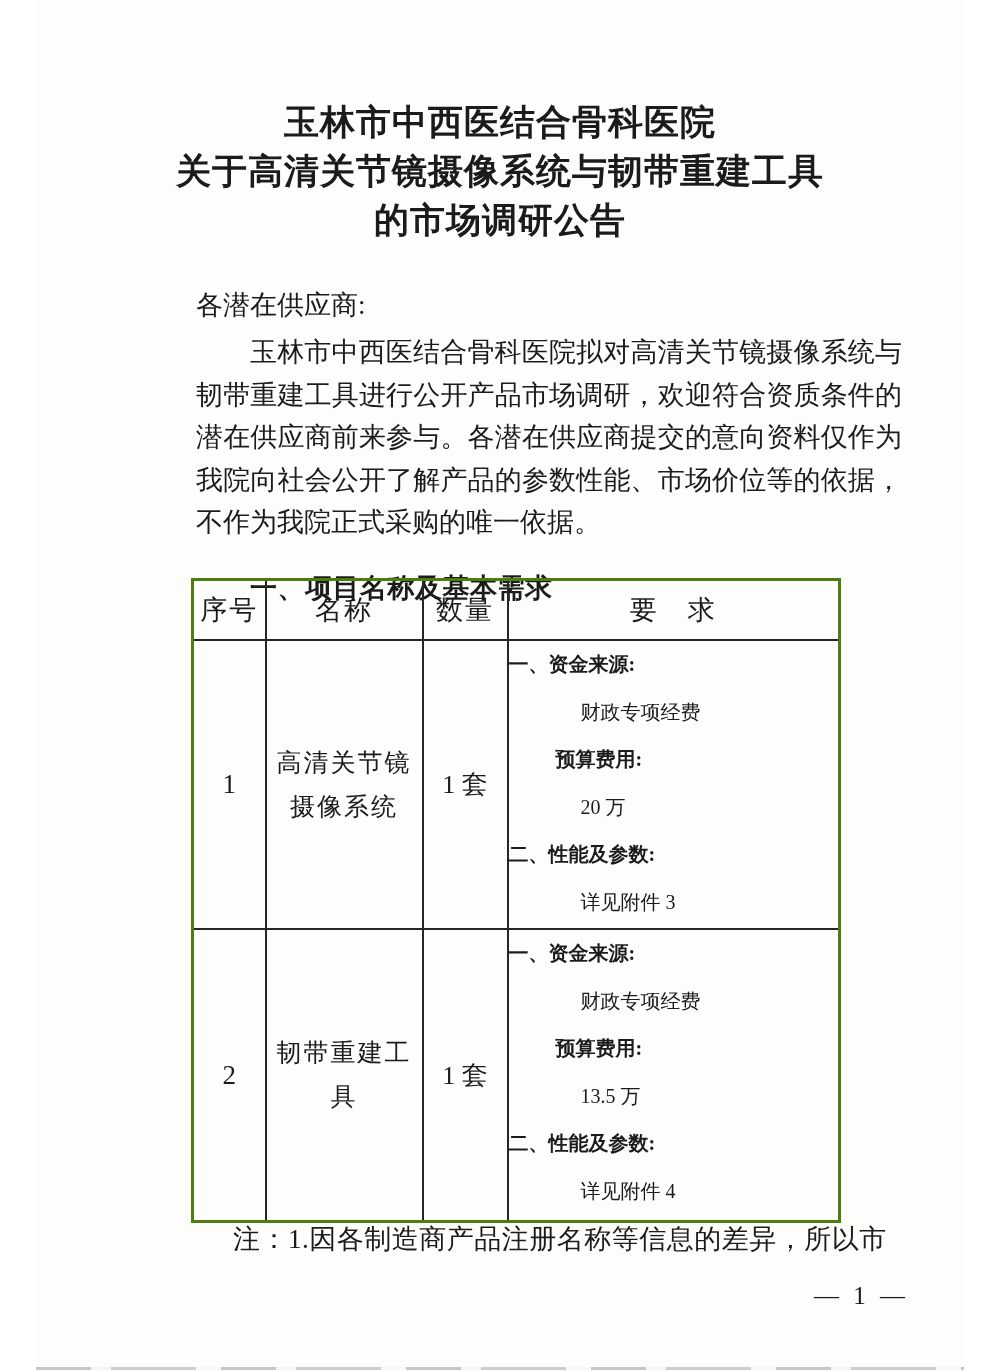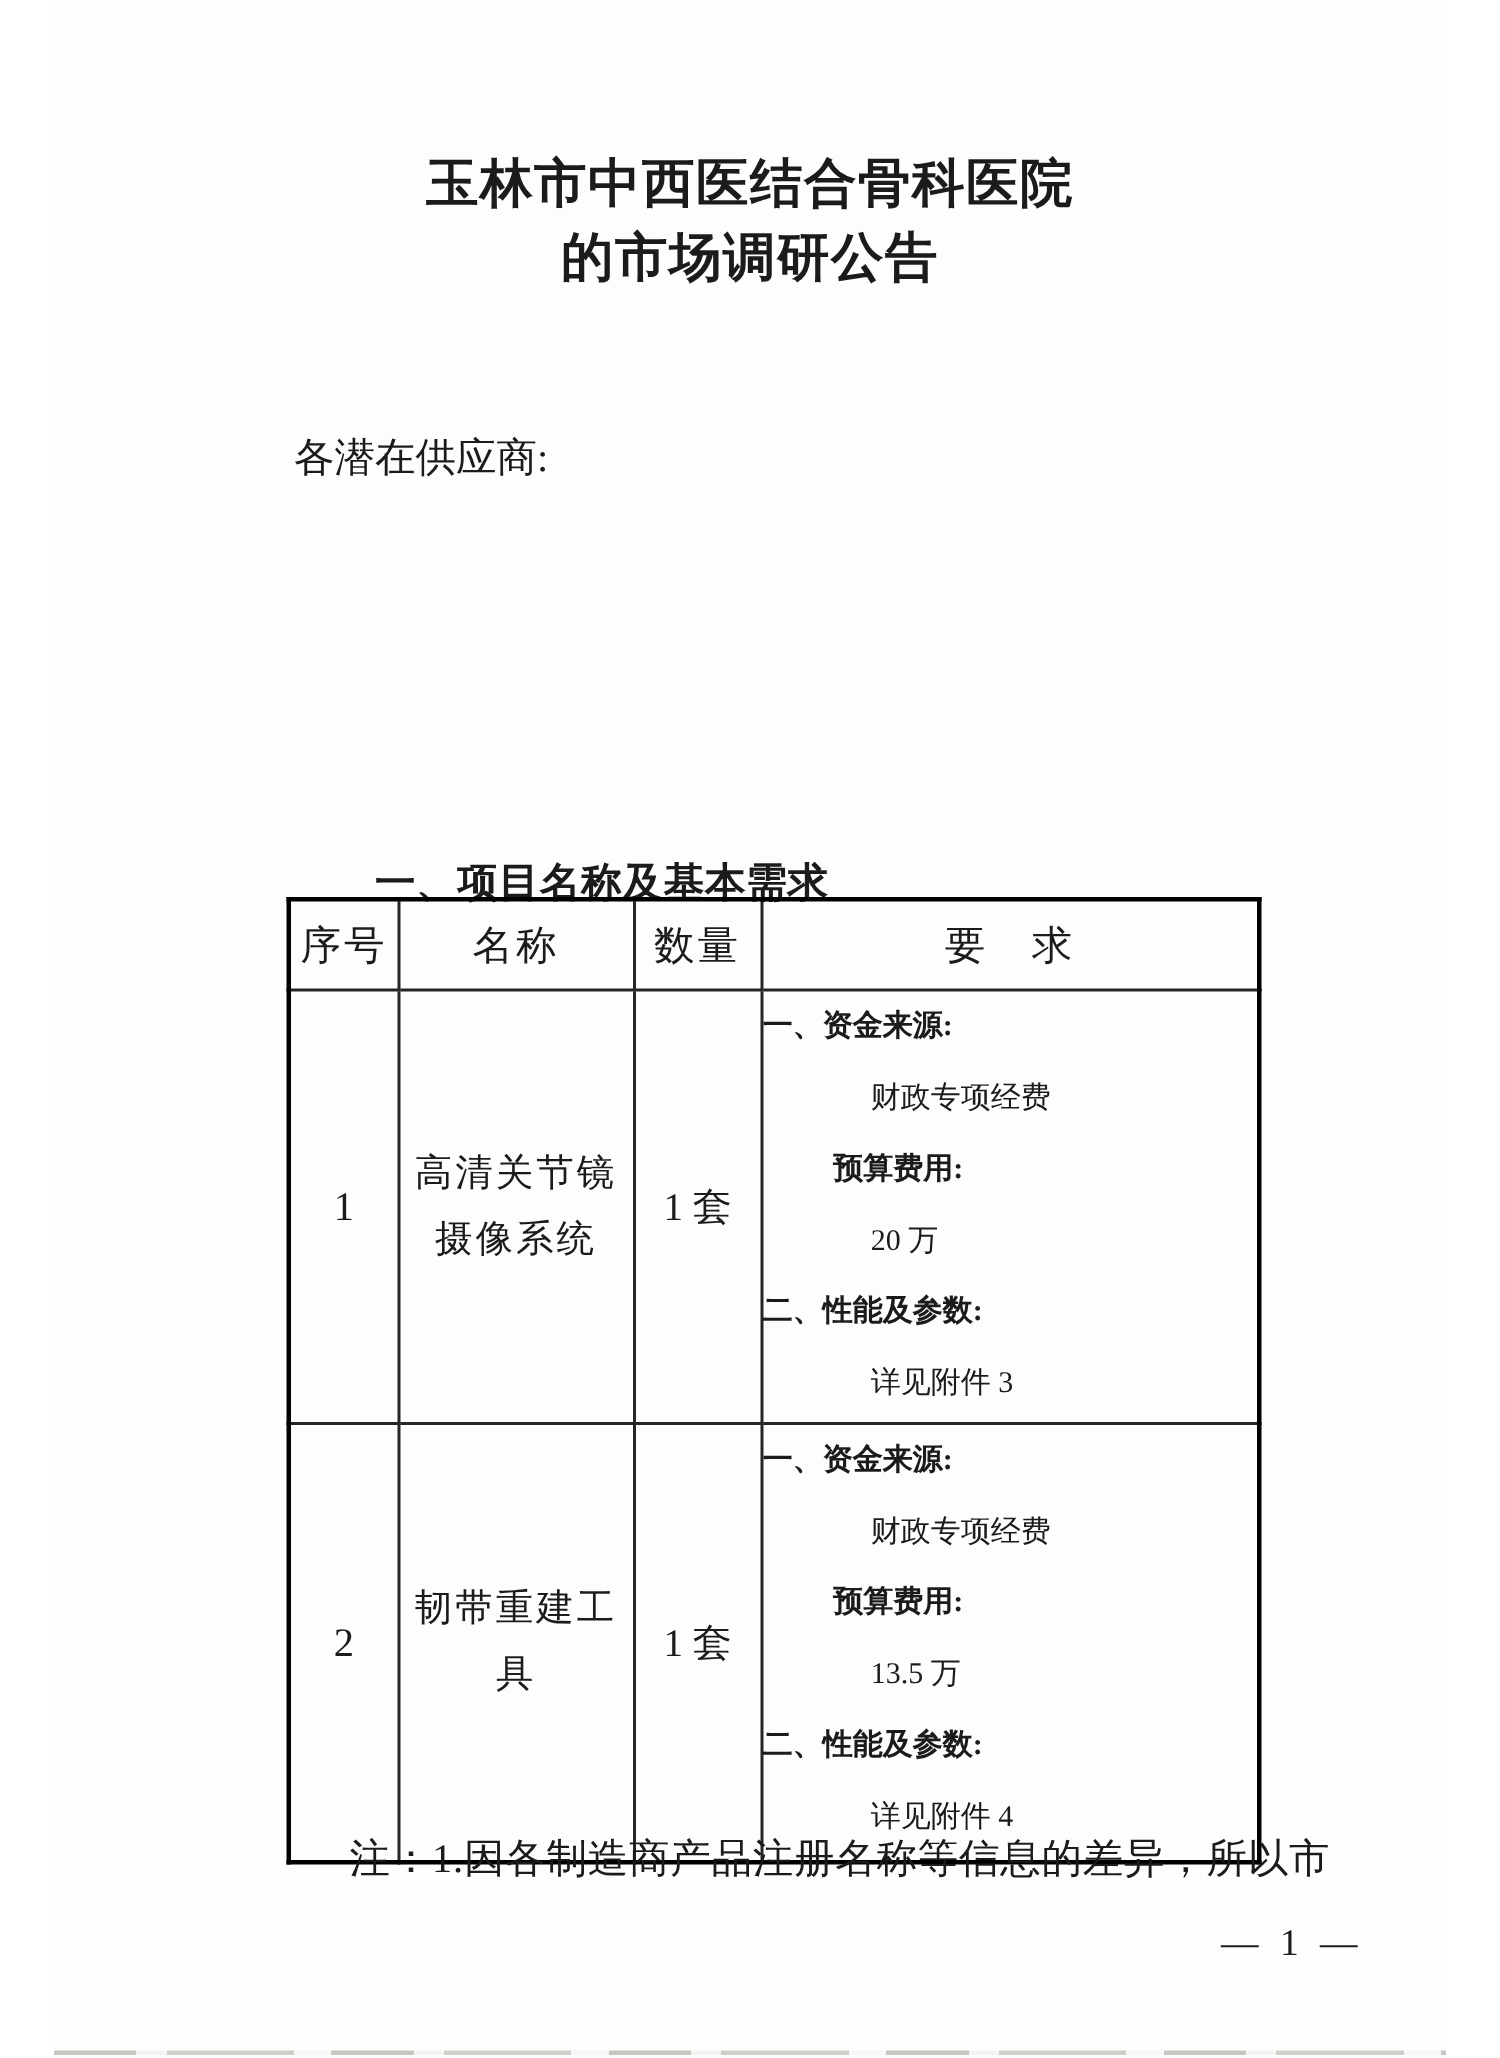--- a/index.html
+++ b/index.html
@@ -69,22 +69,21 @@
     table-layout: fixed;
     font-size: 26px;
     color: #1b1b1b;
   }
   table.req-table td, table.req-table th {
     border: 2px solid #262626;
     padding: 0;
     font-weight: 400;
   }
   table.req-table {
-    border: 3px solid #000000;
-    margin-top: 20px;
+    border: 3px solid #4d7c0f;
   }
   tr.hdr th {
     height: 58px;
     text-align: center;
     vertical-align: middle;
     font-size: 27px;
     letter-spacing: 2px;
   }
   td.c-no {
     text-align: center;
@@ -150,25 +149,27 @@
     filter: blur(0.4px);
   }
 </style>
 </head>
 <body>
 
 <div class="page">
 
   <div class="doc-title">
     <div>玉林市中西医结合骨科医院</div>
+    <div>关于高清关节镜摄像系统与韧带重建工具</div>
     <div>的市场调研公告</div>
   </div>
 
   <div class="salutation">各潜在供应商:</div>
 
+  <div class="intro">玉林市中西医结合骨科医院拟对高清关节镜摄像系统与韧带重建工具进行公开产品市场调研，欢迎符合资质条件的潜在供应商前来参与。各潜在供应商提交的意向资料仅作为我院向社会公开了解产品的参数性能、市场价位等的依据，不作为我院正式采购的唯一依据。</div>
 
   <div class="section-heading">一、项目名称及基本需求</div>
 
   <table class="req-table">
     <colgroup>
       <col style="width:73px">
       <col style="width:157px">
       <col style="width:85px">
       <col style="width:332px">
     </colgroup>

